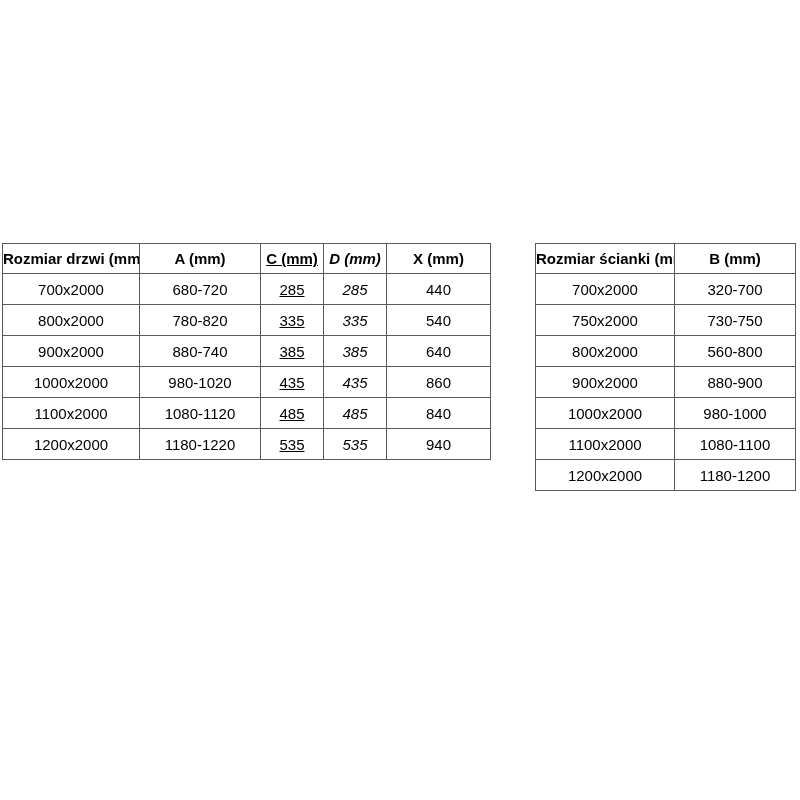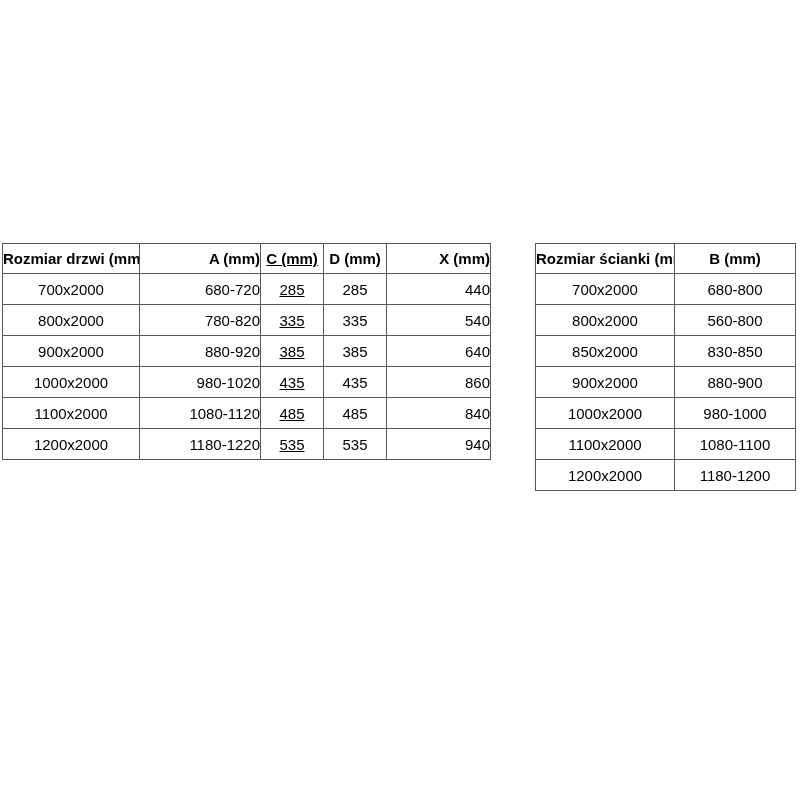--- a/index.html
+++ b/index.html
@@ -39,24 +39,24 @@
     height: 30px;
   }
 
   
   #doors-table {
     left: 2px;
     top: 243px;
     width: 485px;
   }
   #doors-table th:nth-child(1), #doors-table td:nth-child(1) { width: 136px; }
-  #doors-table th:nth-child(2), #doors-table td:nth-child(2) { width: 120px; text-align: right; }
+  #doors-table th:nth-child(2), #doors-table td:nth-child(2) { width: 120px; }
   #doors-table th:nth-child(3), #doors-table td:nth-child(3) { width: 62px; text-decoration: underline; }
-  #doors-table th:nth-child(4), #doors-table td:nth-child(4) { width: 62px; }
-  #doors-table th:nth-child(5), #doors-table td:nth-child(5) { width: 103px; text-align: right; }
+  #doors-table th:nth-child(4), #doors-table td:nth-child(4) { width: 62px; font-style: italic; }
+  #doors-table th:nth-child(5), #doors-table td:nth-child(5) { width: 103px; }
 
   
   #wall-table {
     left: 535px;
     top: 243px;
     width: 260px;
   }
   #wall-table th:nth-child(1), #wall-table td:nth-child(1) { width: 138px; }
   #wall-table th:nth-child(2), #wall-table td:nth-child(2) { width: 120px; margin-left: 8px; }
 </style>
@@ -83,21 +83,21 @@
       </tr>
       <tr>
         <td>800x2000</td>
         <td>780-820</td>
         <td>335</td>
         <td>335</td>
         <td>540</td>
       </tr>
       <tr>
         <td>900x2000</td>
-        <td>880-920</td>
+        <td>880-740</td>
         <td>385</td>
         <td>385</td>
         <td>640</td>
       </tr>
       <tr>
         <td>1000x2000</td>
         <td>980-1020</td>
         <td>435</td>
         <td>435</td>
         <td>860</td>
@@ -122,29 +122,29 @@
 <table id="wall-table">
     <thead>
       <tr>
         <th>Rozmiar ścianki (mm)</th>
         <th>B (mm)</th>
       </tr>
     </thead>
     <tbody>
       <tr>
         <td>700x2000</td>
-        <td>680-800</td>
+        <td>320-700</td>
+      </tr>
+      <tr>
+        <td>750x2000</td>
+        <td>730-750</td>
       </tr>
       <tr>
         <td>800x2000</td>
         <td>560-800</td>
-      </tr>
-      <tr>
-        <td>850x2000</td>
-        <td>830-850</td>
       </tr>
       <tr>
         <td>900x2000</td>
         <td>880-900</td>
       </tr>
       <tr>
         <td>1000x2000</td>
         <td>980-1000</td>
       </tr>
       <tr>

